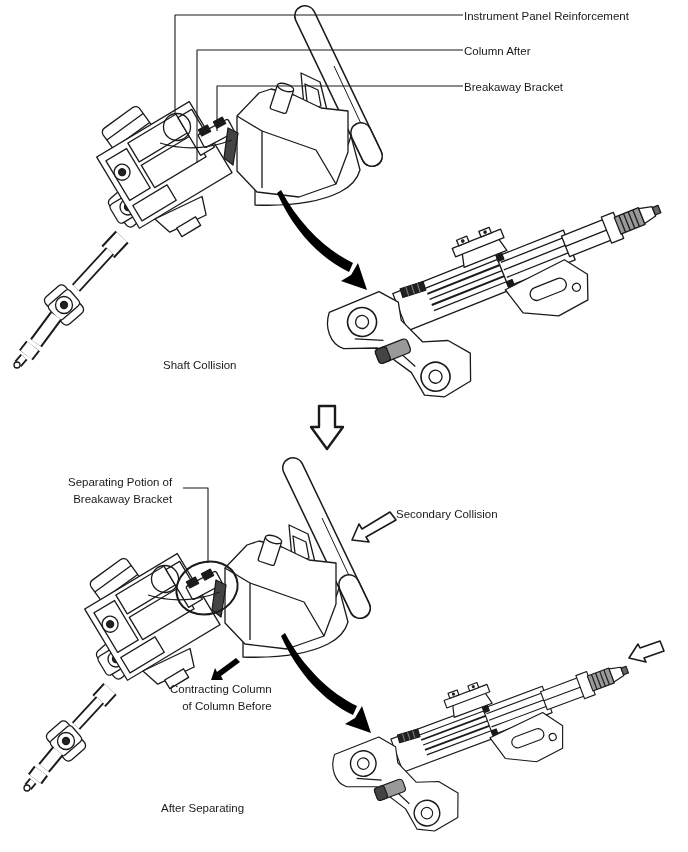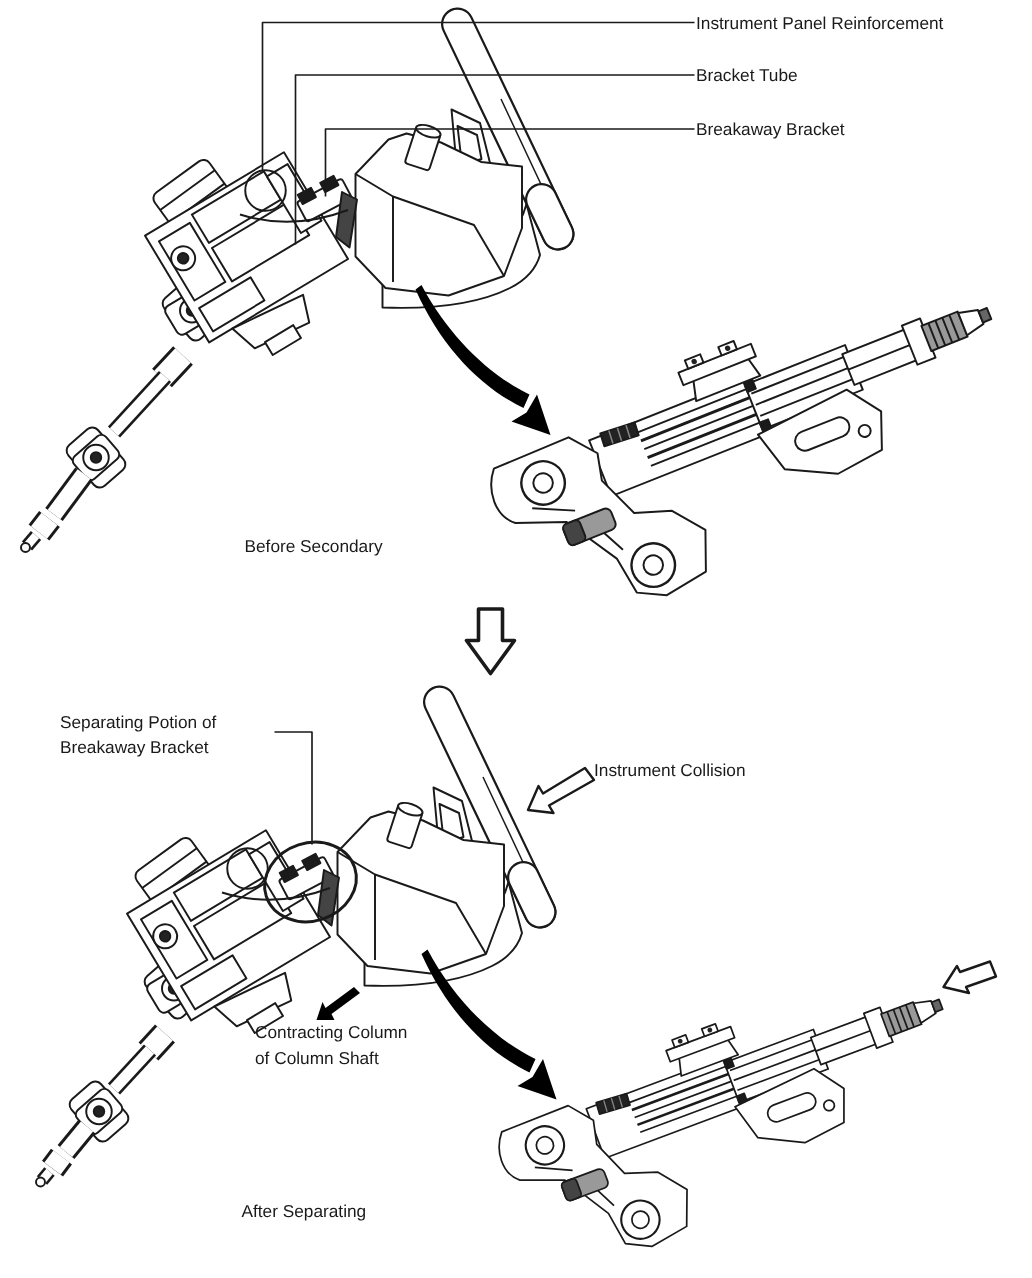--- a/index.html
+++ b/index.html
@@ -4,20 +4,21 @@
 <style>
   html,body{margin:0;padding:0;background:#fff;}
   .stage{
     position:relative;width:688px;height:852px;background:#fff;
     font-family:"Liberation Sans",sans-serif;color:#1a1a1a;overflow:hidden;
   }
   .stage svg{position:absolute;left:0;top:0;}
   .lbl{
     position:absolute;font-size:11.5px;line-height:17px;white-space:nowrap;
     color:#1a1a1a;
+    text-align:right;
   }
 </style>
 </head>
 <body>
 
 <div class="stage">
 
 <svg width="688" height="852" viewBox="0 0 688 852" stroke-linejoin="round" stroke-linecap="butt">
   <defs>
 
@@ -226,32 +227,32 @@
   <ellipse cx="207" cy="588" rx="31" ry="26" transform="rotate(-18 207 588)" fill="none" stroke="#1a1a1a" stroke-width="2"></ellipse>
 
   <polygon points="390,512 362,529 359,524 352,540 369,542 366,537 396,520" fill="#ffffff" stroke="#1a1a1a" stroke-width="1.6"></polygon>
 
   <polygon points="660,641 640,648 638,644 629,658 646,662 644,658 664,651" fill="#ffffff" stroke="#1a1a1a" stroke-width="1.6"></polygon>
 
   <polygon points="236,658 217,672 215,668 211,680 223,680 221,676 240,662" fill="#000000" stroke="none"></polygon>
 </svg>
 
 <div class="lbl" style="left:464px;top:8px">Instrument Panel Reinforcement</div>
-<div class="lbl" style="left:464px;top:43px">Bracket Tube</div>
+<div class="lbl" style="left:464px;top:43px">Column After</div>
 <div class="lbl" style="left:464px;top:79px">Breakaway Bracket</div>
 
-<div class="lbl" style="left:163px;top:357px">Before Secondary</div>
-
-<div class="lbl" style="left:40px;top:474px">
+<div class="lbl" style="left:163px;top:357px">Shaft Collision</div>
+
+<div class="lbl" style="left:68px;top:474px">
   <div>Separating Potion of</div>
   <div>Breakaway Bracket</div>
 </div>
 
-<div class="lbl" style="left:396px;top:506px">Instrument Collision</div>
+<div class="lbl" style="left:396px;top:506px">Secondary Collision</div>
 
 <div class="lbl" style="left:170px;top:681px">
   <div>Contracting Column</div>
-  <div>of Column Shaft</div>
+  <div>of Column Before</div>
 </div>
 
 <div class="lbl" style="left:161px;top:800px">After Separating</div>
 
 </div>
 
 </body></html>

